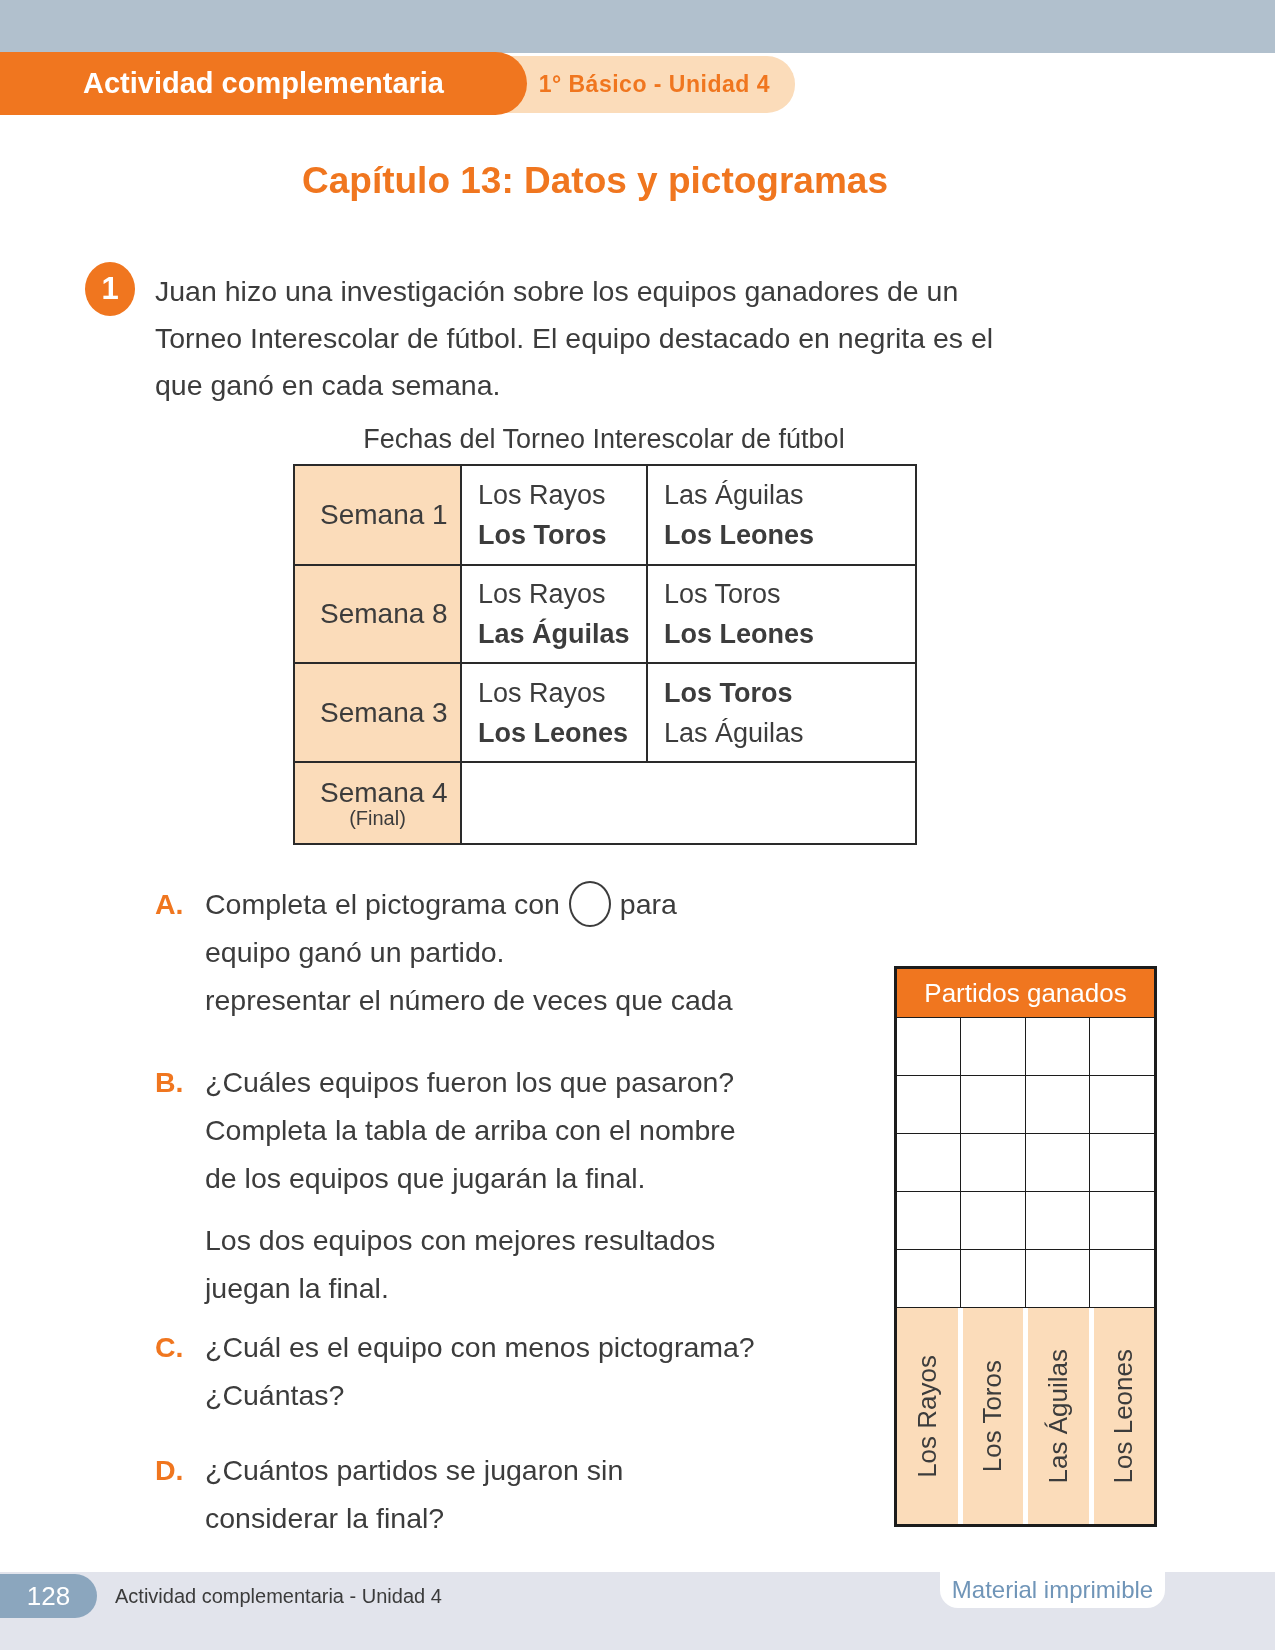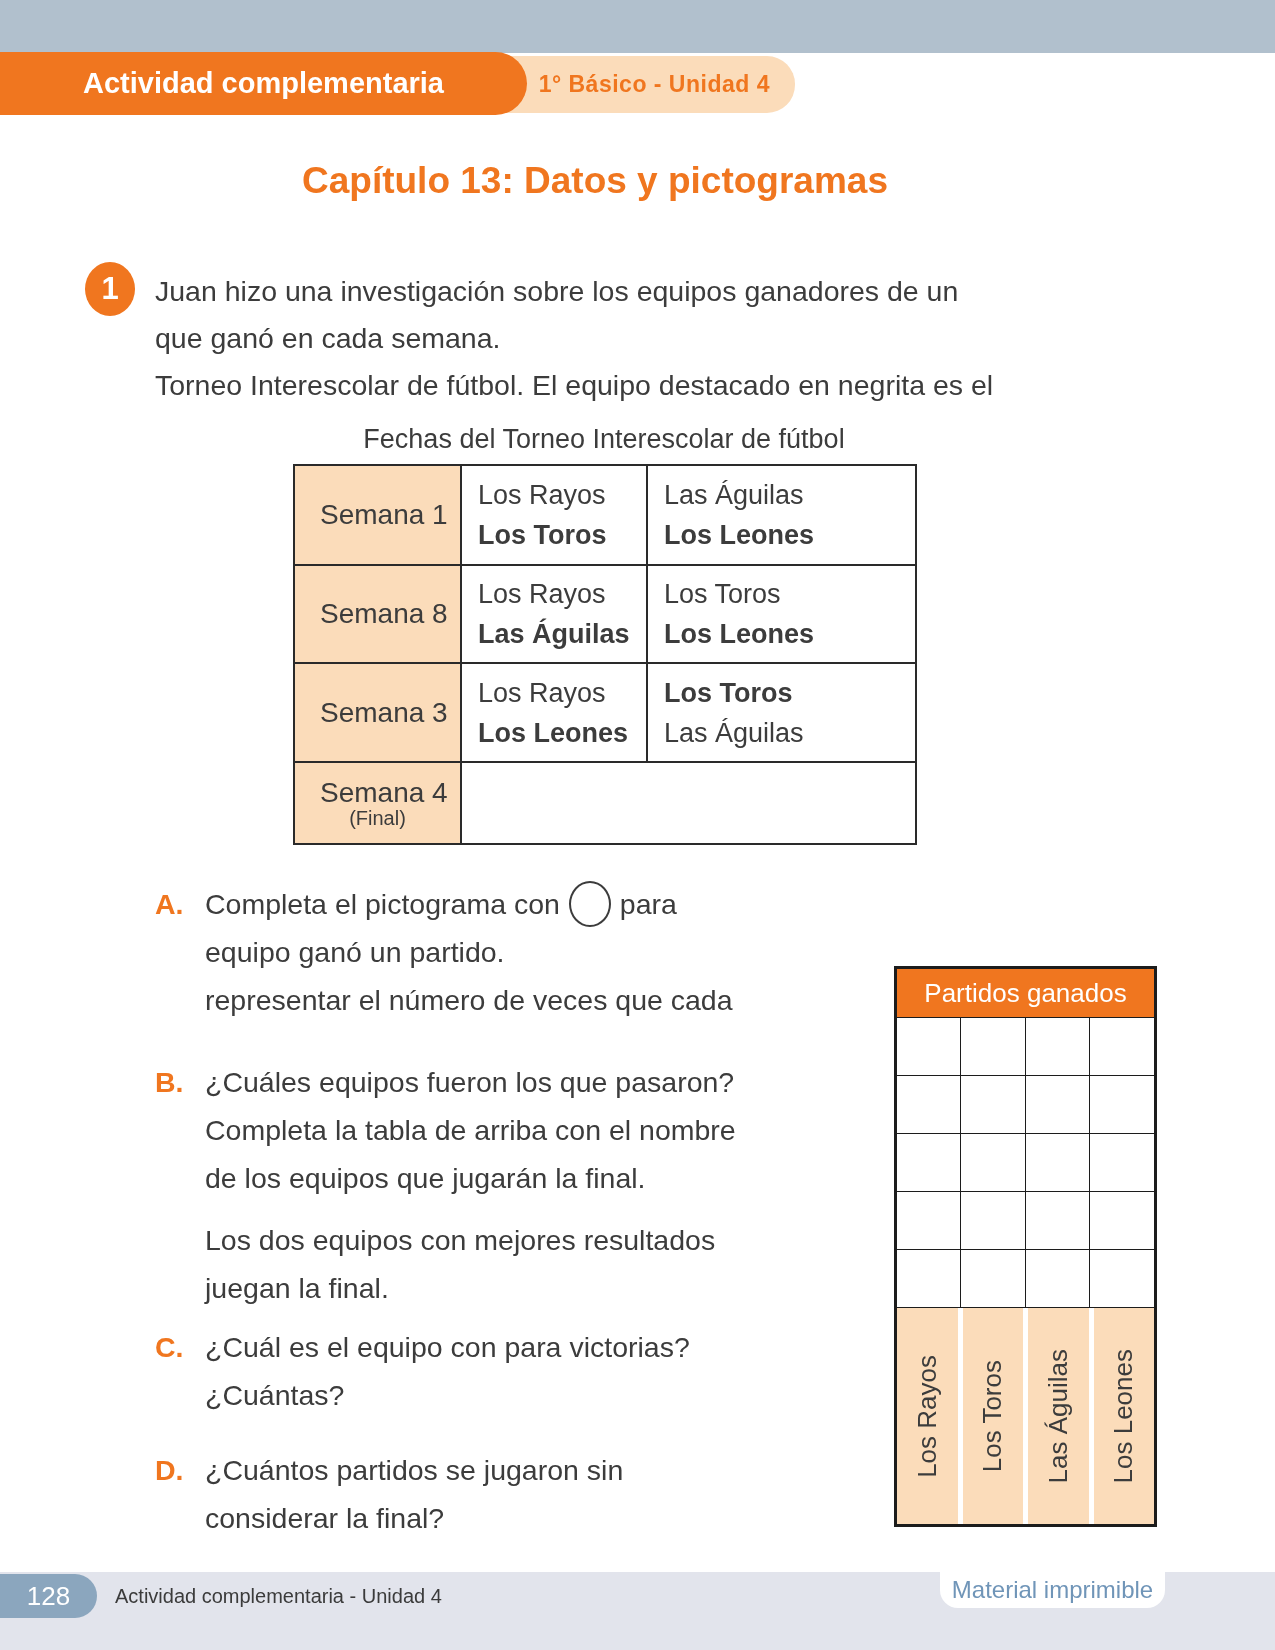--- a/index.html
+++ b/index.html
@@ -83,22 +83,22 @@
     <span>Actividad complementaria</span>
   </div>
 
   <div class="chapter-title">Capítulo 13: Datos y pictogramas</div>
 
   <div class="problem-badge">
     <span>1</span>
   </div>
   <div class="problem-text" id="problem-lines">
       <div class="p-line">Juan hizo una investigación sobre los equipos ganadores de un</div>
+      <div class="p-line">Torneo Interescolar de fútbol. El equipo destacado en negrita es el</div>
       <div class="p-line">que ganó en cada semana.</div>
-      <div class="p-line">Torneo Interescolar de fútbol. El equipo destacado en negrita es el</div>
     </div>
 
   <div class="schedule-caption">Fechas del Torneo Interescolar de fútbol</div>
   <table class="schedule">
     <colgroup>
       <col style="width:167px">
         <col style="width:186px">
         <col style="width:269px">
     </colgroup>
     <tbody id="schedule-body">
@@ -173,21 +173,21 @@
           <div class="q-para">
             <div class="q-line">Los dos equipos con mejores resultados</div>
             <div class="q-line">juegan la final.</div>
           </div>
         </div>
       </div>
       <div class="question" style="top: 1323px;">
         <span class="q-letter">C.</span>
         <div class="q-body">
           <div class="q-para">
-            <div class="q-line">¿Cuál es el equipo con para victorias?</div>
+            <div class="q-line">¿Cuál es el equipo con menos pictograma?</div>
             <div class="q-line">¿Cuántas?</div>
           </div>
         </div>
       </div>
       <div class="question" style="top: 1446px;">
         <span class="q-letter">D.</span>
         <div class="q-body">
           <div class="q-para">
             <div class="q-line">¿Cuántos partidos se jugaron sin</div>
             <div class="q-line">considerar la final?</div>

